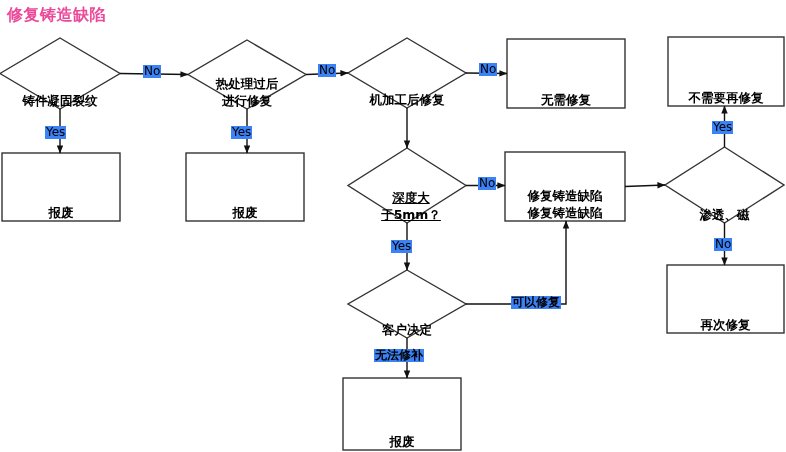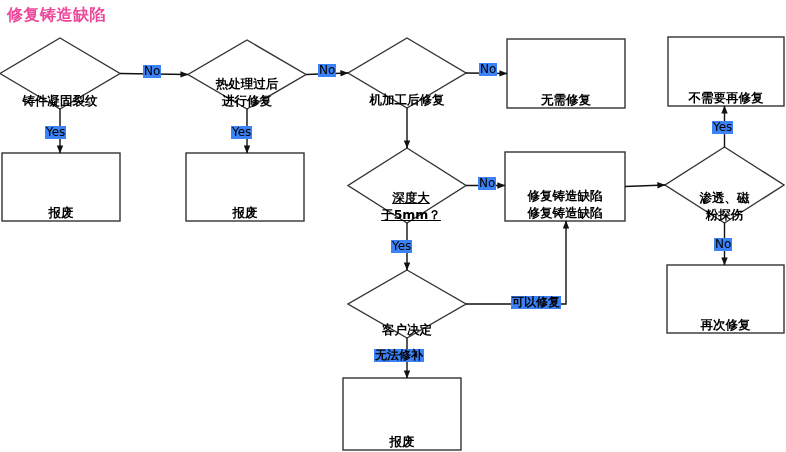--- a/index.html
+++ b/index.html
@@ -109,21 +109,20 @@
       </div>
       <div class="node box-label" style="left: 505px; top: 152px; width: 120px; height: 69px;">
         <div>
           <div>修复铸造缺陷</div>
           <div>修复铸造缺陷</div>
         </div>
       </div>
       <div class="node dia-label2" style="left: 665px; top: 147px; width: 119px; height: 76px;">
         <div>
           <div>渗透、磁</div>
-          <div>粉探伤</div>
         </div>
       </div>
       <div class="node dia-label2" style="left: 348px; top: 270px; width: 118px; height: 68px;">
         <div>
           <div>客户决定</div>
         </div>
       </div>
       <div class="node box-label" style="left: 667px; top: 265px; width: 117px; height: 68px;">
         <div>
           <div>再次修复</div>

